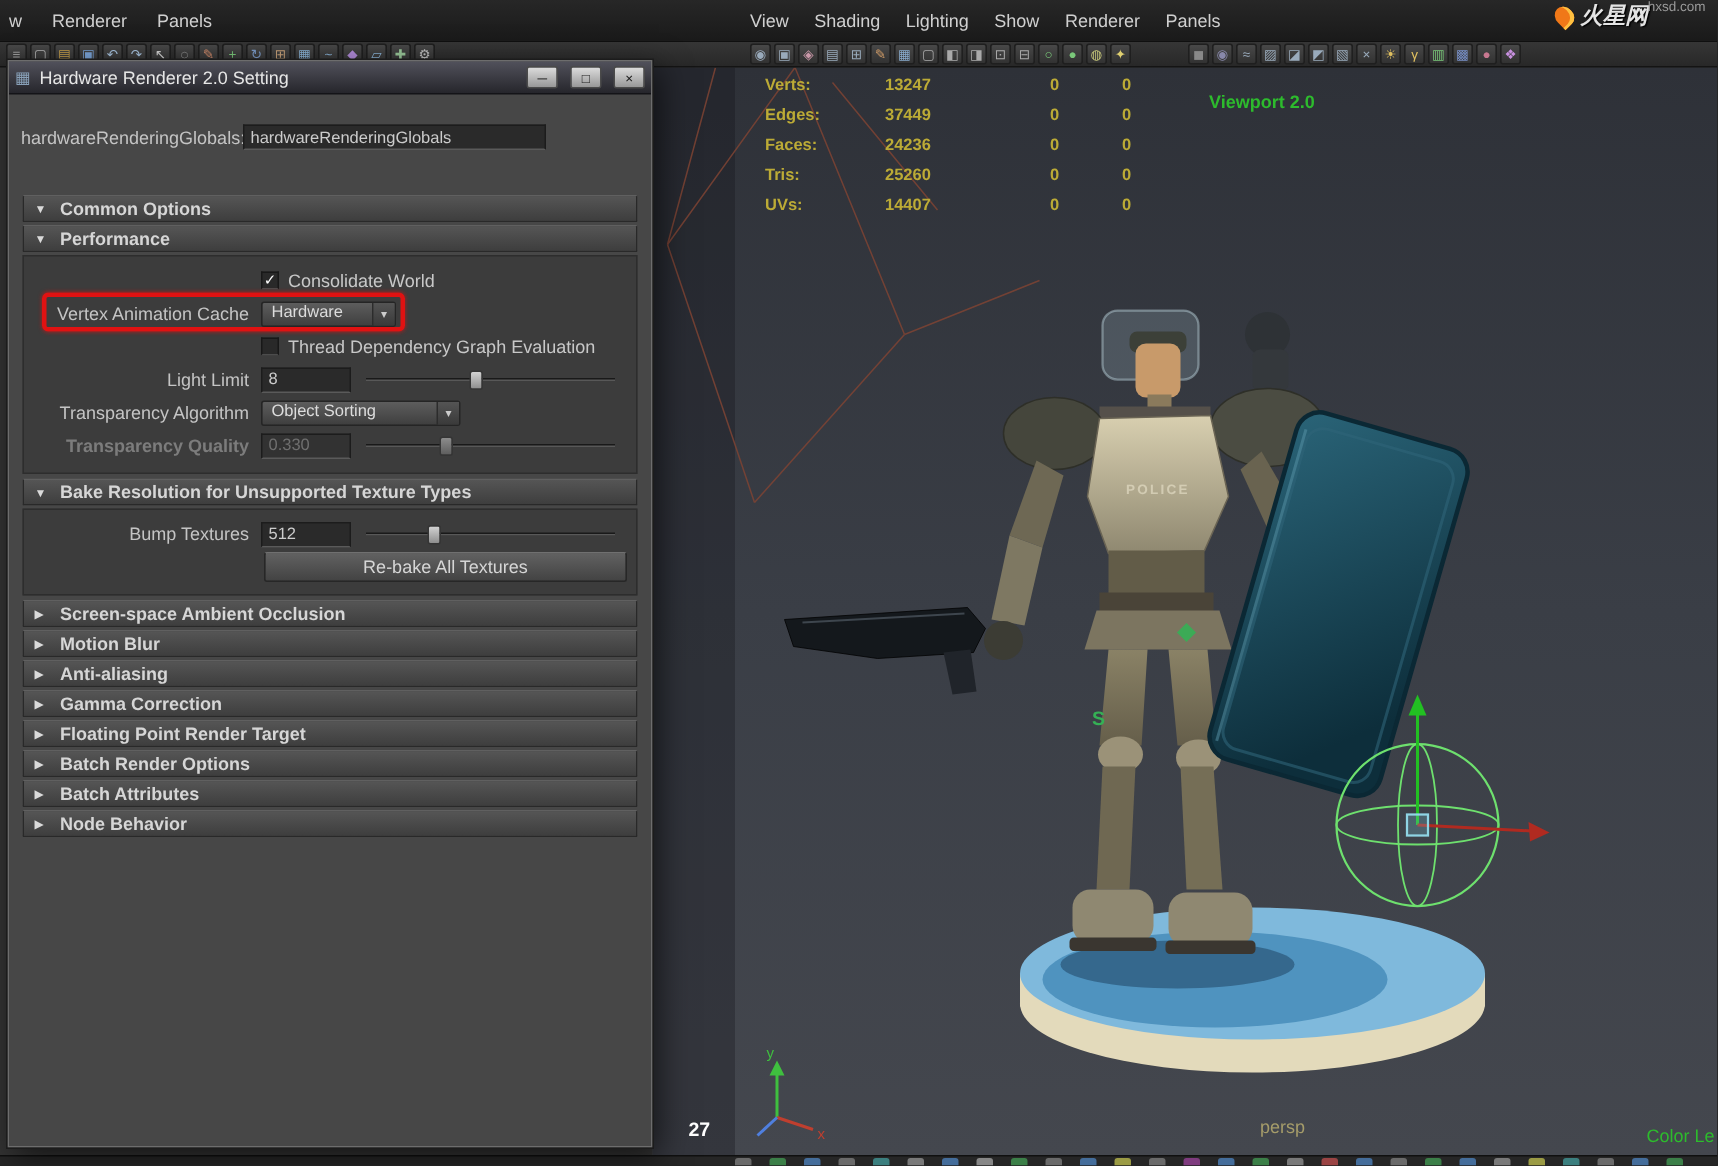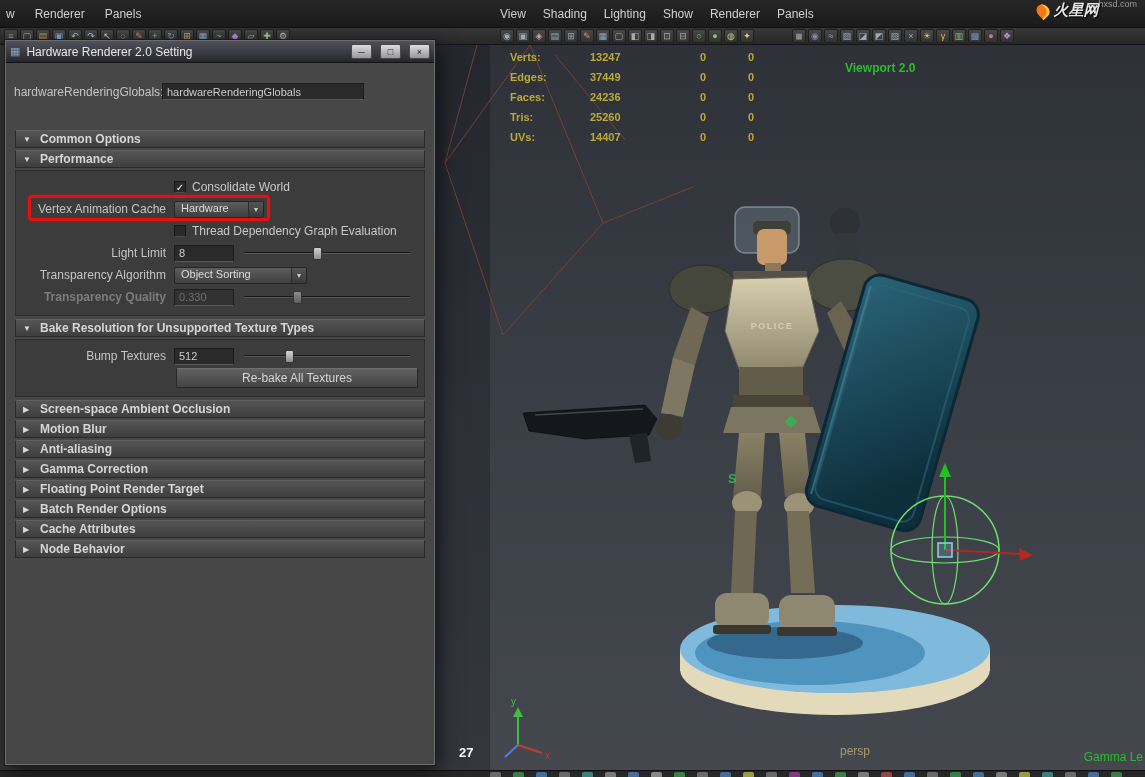--- a/index.html
+++ b/index.html
@@ -31,21 +31,21 @@
   
   .viewport { position:absolute; left:435px; top:45px; width:710px; height:725px;
               background:linear-gradient(180deg,#2e3138 0%,#3a3e46 50%,#44474e 100%); overflow:hidden; }
   .viewport-shade { position:absolute; left:0; top:0; bottom:0; width:55px; background:rgba(16,18,22,.30); }
   .scene { position:absolute; inset:0; }
   .hud { position:absolute; left:75px; top:2px; z-index:3; }
   .hud-row { display:flex; height:20px; align-items:center; }
   .hud-label { width:80px; color:#bcab36; font-size:11px; font-weight:bold; }
   .hud-v { color:#bcab36; font-size:11px; font-weight:bold; }
   .hud-v1 { width:110px; } .hud-v2 { width:48px; } .hud-v3 { width:40px; }
-  .renderer-label { position:absolute; left:410px; top:16px; color:#2dbb2d; font-size:12px; font-weight:bold; z-index:3;text-align:right; }
+  .renderer-label { position:absolute; left:371px; top:16px; color:#2dbb2d; font-size:12px; font-weight:bold; z-index:3;text-align:right; }
   .camera-label { position:absolute; left:405px; bottom:12px; color:#a59c6a; font-size:12px; z-index:3; }
   .focal-label { position:absolute; right:2px; bottom:6px; color:#2dbb2d; font-size:12px; white-space:nowrap; z-index:3; }
   .frame-annotation { position:absolute; left:24px; bottom:10px; color:#ffffff; font-weight:bold; font-size:13px; z-index:3; }
 
   
   .bottombar { position:absolute; left:0; right:0; bottom:0; height:7px; background:#262626; border-top:1px solid #101010; z-index:6; }
   .bottom-icons { position:absolute; left:490px; top:1px; display:flex; gap:12px; }
   .bicon { width:11px; height:6px; border-radius:2px 2px 0 0; opacity:.85; }
 
   
@@ -480,21 +480,21 @@
 
         <div class="hud-row">
           <span class="hud-label">UVs:</span>
           <span class="hud-v hud-v1">14407</span>
           <span class="hud-v hud-v2">0</span>
           <span class="hud-v hud-v3">0</span>
         </div>
       </div>
     <div class="renderer-label">Viewport 2.0</div>
     <div class="camera-label">persp</div>
-    <div class="focal-label">Gamma Le</div>
+    <div class="focal-label">Color Le</div>
     <div class="frame-annotation">27</div>
   </div>
 
   <div class="bottombar">
     <div class="bottom-icons">
 
         <span class="bicon" style="background-color: rgb(119, 119, 119);"></span>
 
         <span class="bicon" style="background-color: rgb(63, 143, 79);"></span>
 
@@ -666,21 +666,21 @@
             <span class="section-title">Floating Point Render Target</span>
           </div>
 
           <div class="section-header">
             <span class="arrow">▶</span>
             <span class="section-title">Batch Render Options</span>
           </div>
 
           <div class="section-header">
             <span class="arrow">▶</span>
-            <span class="section-title">Cache Attributes</span>
+            <span class="section-title">Batch Attributes</span>
           </div>
 
           <div class="section-header">
             <span class="arrow">▶</span>
             <span class="section-title">Node Behavior</span>
           </div>
         </div>
 
     </div>
   </div>

